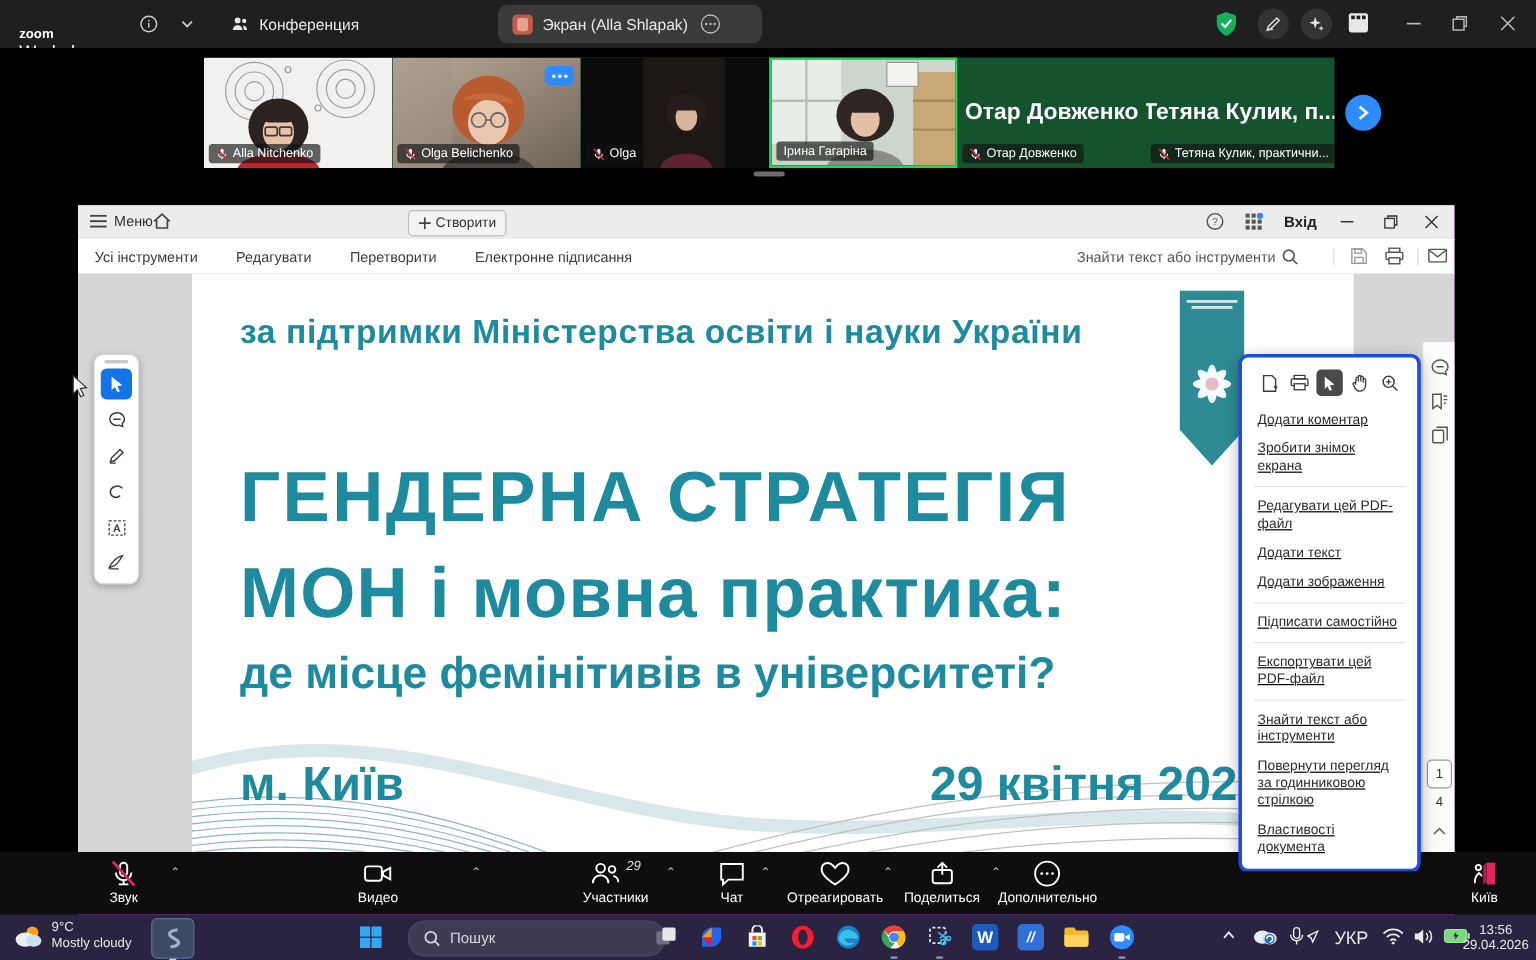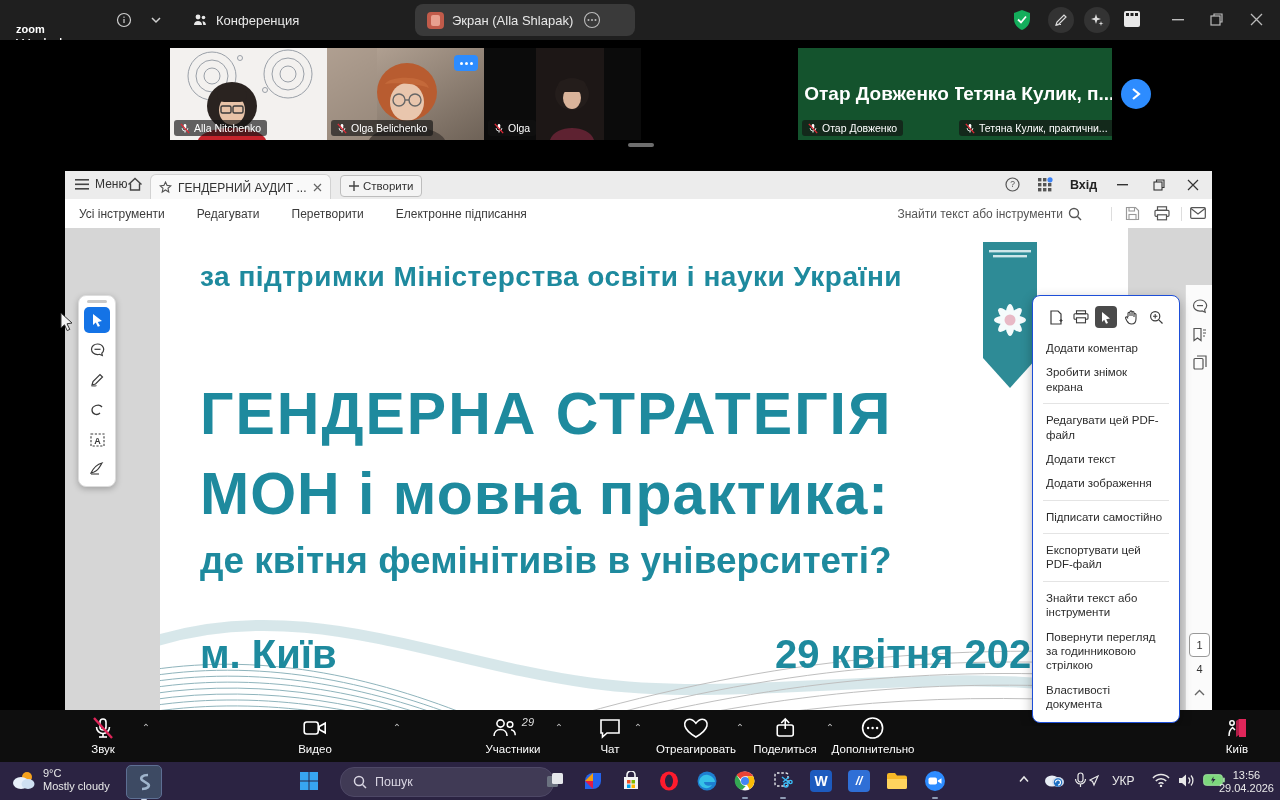--- a/index.html
+++ b/index.html
@@ -44,22 +44,22 @@
   #title2{left:40px;top:232px;font-size:59px;font-weight:800;letter-spacing:1px;}
   #subtitle{left:40px;top:312px;font-size:37px;font-weight:bold;}
   #city{left:40px;top:404px;font-size:40px;font-weight:bold;}
   #sdate{left:615px;top:404px;font-size:40px;font-weight:bold;}
   
   #ltools{left:13px;top:67px;width:36px;height:190px;background:#fff;border:1px solid #ddd;border-radius:8px;
           box-shadow:0 2px 6px rgba(0,0,0,.25);}
   .lt{left:5px;width:26px;height:26px;border-radius:5px;display:flex;align-items:center;justify-content:center;}
   .lt.sel{background:#1473e6;}
   
-  #ctxmenu{left:967px;top:67px;width:146px;background:#fff;border:1px solid #1d4ed8;border-radius:8px;
-           box-shadow:0 4px 12px rgba(0,0,0,.3);padding:6px 0;z-index:5;}
+  #ctxmenu{left:967px;top:67px;width:146px;background:#fff;border:3px solid #1d4ed8;border-radius:8px;
+           box-shadow:0 4px 12px rgba(0,0,0,.3);padding:6px 0;z-index:5;text-decoration:underline;}
   #ctx-icons{display:flex;align-items:center;justify-content:space-between;padding:4px 12px 8px 12px;}
   .ctx-ic{width:22px;height:22px;border-radius:4px;display:flex;align-items:center;justify-content:center;}
   .ctx-ic.sel{background:#4a4a4a;}
   .cmi{padding:5px 13px;font-size:11.5px;color:#2b2b2b;line-height:1.25;}
   .cdiv{height:1px;background:#e4e4e4;margin:4px 10px;}
   
   #rrail{left:1120px;top:57px;width:27px;height:498px;background:#fbfbfb;border-left:1px solid #ddd;}
   .rr{left:0;width:27px;display:flex;justify-content:center;color:#555;}
   #pgbox{left:3px;top:348px;width:19px;height:22px;border:1px solid #999;border-radius:4px;background:#fff;
          font-size:11px;color:#333;display:flex;align-items:center;justify-content:center;}
@@ -247,20 +247,39 @@
         <svg width="10" height="11" viewBox="0 0 12 13">
             <rect x="4.5" y="1" width="3" height="6" rx="1.5" fill="#fff"></rect>
             <path d="M2.5 6a3.5 3.5 0 0 0 7 0" fill="none" stroke="#fff" stroke-width="1"></path>
             <rect x="5.5" y="9.5" width="1" height="2" fill="#fff"></rect>
             <path d="M1 1l10 11" stroke="#e02836" stroke-width="1.6"></path>
           </svg>
         <span>Olga</span>
       </div>
     </div>
 
+    <div class="tile abs" style="left:641px;border:2px solid #23d959;width:153px;height:88px">
+      <svg width="153" height="88" viewBox="0 0 153 88">
+        <rect width="153" height="88" fill="#ccd6cb"></rect>
+        <rect x="0" y="0" width="58" height="70" fill="#e9ede7"></rect>
+        <line x1="29" y1="0" x2="29" y2="70" stroke="#b5c0b5" stroke-width="2"></line>
+        <line x1="0" y1="34" x2="58" y2="34" stroke="#b5c0b5" stroke-width="2"></line>
+        <rect x="118" y="10" width="35" height="78" fill="#c9a777"></rect>
+        <line x1="118" y1="34" x2="153" y2="34" stroke="#a8875c" stroke-width="2"></line>
+        <line x1="118" y1="58" x2="153" y2="58" stroke="#a8875c" stroke-width="2"></line>
+        <rect x="96" y="2" width="26" height="20" fill="#f2f2ee" stroke="#999"></rect>
+        <ellipse cx="78" cy="46" rx="24" ry="22" fill="#2e2622"></ellipse>
+        <ellipse cx="78" cy="50" rx="12" ry="14" fill="#e3bfa4"></ellipse>
+        <rect x="62" y="30" width="32" height="14" rx="7" fill="#2e2622"></rect>
+        <path d="M46 88c8-18 56-18 64 0z" fill="#8a8d84"></path>
+      </svg>
+      <div class="nm">
+        <span>Ірина Гагаріна</span>
+      </div>
+    </div>
 
     <div class="tile abs" style="left:798px">
       <div class="bigname">Отар Довженко</div>
       <div class="nm">
         <svg width="10" height="11" viewBox="0 0 12 13">
             <rect x="4.5" y="1" width="3" height="6" rx="1.5" fill="#fff"></rect>
             <path d="M2.5 6a3.5 3.5 0 0 0 7 0" fill="none" stroke="#fff" stroke-width="1"></path>
             <rect x="5.5" y="9.5" width="1" height="2" fill="#fff"></rect>
             <path d="M1 1l10 11" stroke="#e02836" stroke-width="1.6"></path>
           </svg>
@@ -296,29 +315,20 @@
         <svg width="14" height="11" viewBox="0 0 14 11">
             <rect y="0" width="14" height="1.6" fill="#444"></rect>
             <rect y="4.5" width="14" height="1.6" fill="#444"></rect>
             <rect y="9" width="14" height="1.6" fill="#444"></rect>
           </svg>
         <span>Меню</span>
       </div>
       <div class="abs" style="left:62px;top:6px">
         <svg width="16" height="15" viewBox="0 0 16 15">
             <path d="M1.5 7.5L8 1.5l6.5 6M3.5 6.5V13h9V6.5" fill="none" stroke="#444" stroke-width="1.4"></path>
-          </svg>
-      </div>
-      <div id="doc-tab" class="abs">
-        <svg width="13" height="13" viewBox="0 0 13 13">
-            <path d="M6.5 1l1.6 3.4 3.7.4-2.8 2.5.8 3.7-3.3-2-3.3 2 .8-3.7L1.2 4.8l3.7-.4z" fill="none" stroke="#555" stroke-width="1.1"></path>
-          </svg>
-        <span style="white-space:nowrap">ГЕНДЕРНИЙ АУДИТ ...</span>
-        <svg width="9" height="9" viewBox="0 0 9 9">
-            <path d="M1 1l7 7M8 1L1 8" stroke="#666" stroke-width="1.2"></path>
           </svg>
       </div>
       <div id="create-btn" class="abs">
         <svg width="10" height="10" viewBox="0 0 10 10">
             <path d="M5 0v10M0 5h10" stroke="#444" stroke-width="1.4"></path>
           </svg>
         <span>Створити</span>
       </div>
       <div class="abs" style="left:940px;top:6px">
         <svg width="15" height="15" viewBox="0 0 15 15">
@@ -413,21 +423,21 @@
                   <ellipse rx="5" ry="16" transform="rotate(90)"></ellipse>
                   <ellipse rx="5" ry="16" transform="rotate(135)"></ellipse>
                 </g>
               <circle r="5.5" fill="#e8b9c6"></circle>
             </g>
           </svg>
         </div>
 
         <div class="abs teal" id="title2">МОН і мовна практика:</div>
         <div class="abs teal" id="title1">ГЕНДЕРНА СТРАТЕГІЯ</div>
-        <div class="abs teal" id="subtitle">де квітня фемінітивів в університеті?</div>
+        <div class="abs teal" id="subtitle">де місце фемінітивів в університеті?</div>
 
         <svg class="abs" style="left:0;top:380px" width="968" height="118" viewBox="0 0 968 118">
           <path d="M-10 35 C 140 -15, 280 55, 430 75 C 600 98, 780 50, 980 88" fill="none" stroke="#cde1e5" stroke-width="11" opacity=".8"></path>
           <g fill="none" stroke="#8fb4bc" stroke-width="1">
             <path d="M-10 62 C 110 44, 220 70, 330 116"></path>
             <path d="M-10 68 C 110 50, 220 76, 322 118"></path>
             <path d="M-10 74 C 110 56, 220 82, 314 120"></path>
             <path d="M-10 80 C 110 62, 220 88, 306 122"></path>
             <path d="M-10 86 C 110 68, 220 94, 298 124"></path>
             <path d="M-10 92 C 110 74, 220 100, 290 126"></path>
@@ -786,21 +796,21 @@
         </svg>
     </div>
     <div class="abs" style="left:1074px;top:10px">
       <svg width="26" height="18" viewBox="0 0 26 18">
           <rect x="4" y="1" width="5" height="9" rx="2.5" fill="none" stroke="#e8e8e8" stroke-width="1.2"></rect>
           <path d="M1.5 7a5 5 0 0 0 10 0" fill="none" stroke="#e8e8e8" stroke-width="1.2"></path>
           <line x1="6.5" y1="12" x2="6.5" y2="15" stroke="#e8e8e8" stroke-width="1.2"></line>
           <path d="M16 8l8-4-4 9-1.5-3.5z" fill="none" stroke="#e8e8e8" stroke-width="1.2"></path>
         </svg>
     </div>
-    <div class="abs tbtxt" style="left:1112px;top:12px;font-size:12px">УКР</div>
+    <div class="abs tbtxt" style="left:1112px;top:12px;font-size:15px">УКР</div>
     <div class="abs" style="left:1152px;top:11px">
       <svg width="18" height="14" viewBox="0 0 18 14">
           <path d="M1 5a11 11 0 0 1 16 0M3.8 8a7 7 0 0 1 10.4 0M6.6 10.8a3.2 3.2 0 0 1 4.8 0" fill="none" stroke="#e8e8e8" stroke-width="1.5"></path>
           <circle cx="9" cy="13" r="1.2" fill="#e8e8e8"></circle>
         </svg>
     </div>
     <div class="abs" style="left:1178px;top:11px">
       <svg width="18" height="15" viewBox="0 0 18 15">
           <path d="M1 5h3l4-3.5v12L4 10H1z" fill="#e8e8e8"></path>
           <path d="M10.5 4.5a4.5 4.5 0 0 1 0 6M13 2.5a7.5 7.5 0 0 1 0 10" fill="none" stroke="#e8e8e8" stroke-width="1.3"></path>

